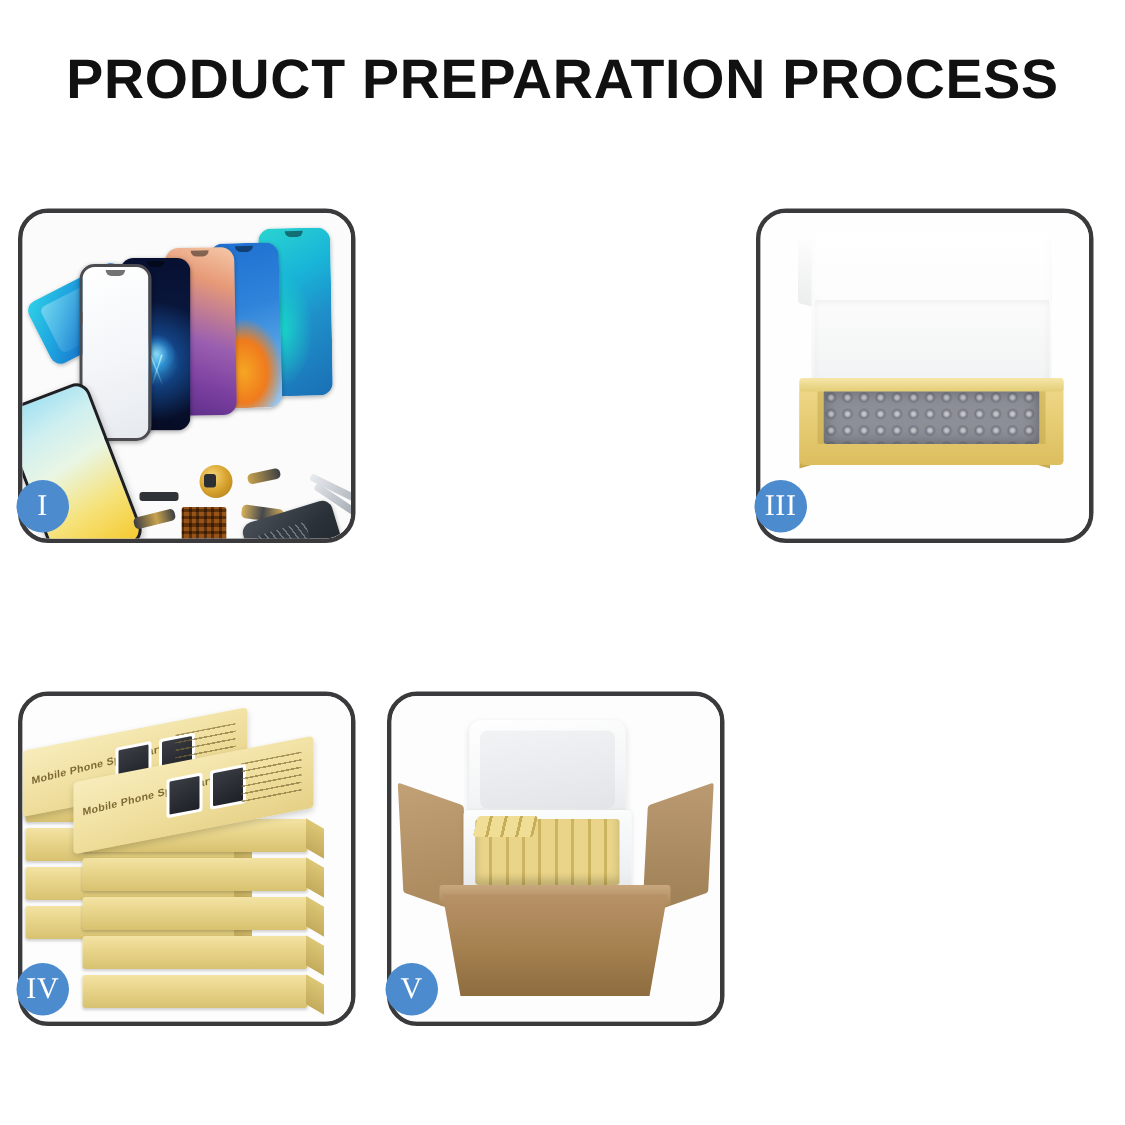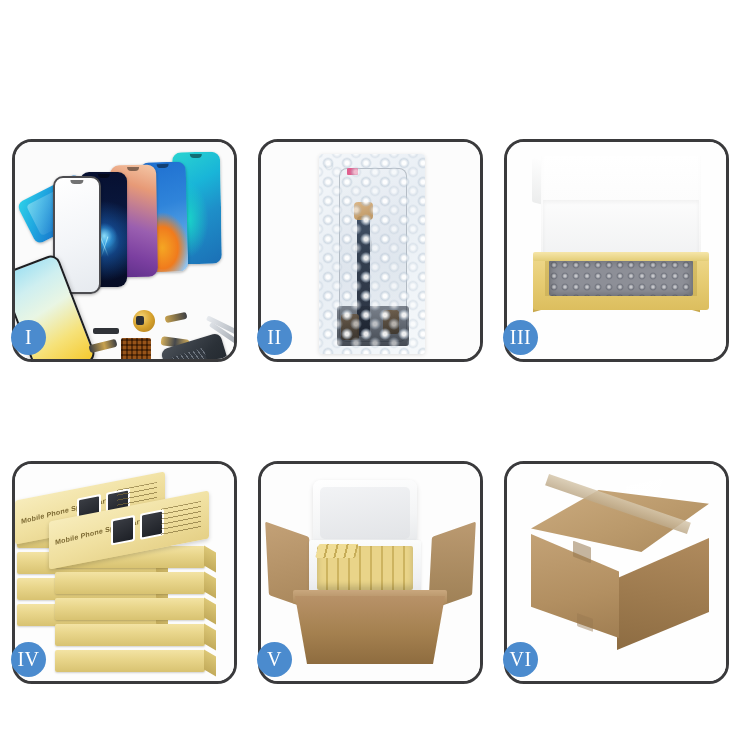--- a/index.html
+++ b/index.html
@@ -632,20 +632,21 @@
     left: 120px; top: 14px; width: 78px; height: 30px;
     background: linear-gradient(120deg, rgba(255,255,255,.85), rgba(255,255,255,0));
     transform: rotate(-12deg);
     border-radius: 4px;
   }
 </style>
 </head>
 <body>
 
 <div id="header">
+  <h1 id="page-title">PRODUCT PREPARATION PROCESS</h1>
 </div>
 
 <div id="panel-grid">
 
   <div class="panel r0 c0">
     <div class="panel-inner">
       <div class="photo p1-bg">
         <div class="blue-part"></div>
         <div class="dark-chip"></div>
         <div class="phone-fan">
@@ -667,38 +668,20 @@
 
         <div class="backplate"></div>
         <div class="tweezer"></div>
         <div class="tweezer2"></div>
 
       </div>
     </div>
     <div class="badge">I</div>
   </div>
 
-  <div class="panel r0 c1">
-    <div class="panel-inner">
-      <div class="photo p2-bg">
-        <div class="bubble-bag">
-          <div class="screen-in-bag"></div>
-          <div class="pink-tag"></div>
-          <div class="ic-chip"></div>
-          <div class="flex-cable"></div>
-          <div class="conn-l"></div>
-          <div class="conn-r"></div>
-          <div class="bottom-band"></div>
-          <div class="bubbles"></div>
-          <div class="bubbles b2"></div>
-        </div>
-      </div>
-    </div>
-    <div class="badge">II</div>
-  </div>
 
   <div class="panel r0 c2">
     <div class="panel-inner">
       <div class="photo p3-bg">
         <div class="lid-flapL"></div>
         <div class="lid-flapR"></div>
         <div class="lid-back"></div>
         <div class="foam-front"></div>
         <div class="kraft-edgeL"></div>
         <div class="kraft-edgeR"></div>
@@ -782,28 +765,14 @@
         <div class="foam-box"></div>
         <div class="inner-boxes"></div>
         <div class="inner-boxes2"></div>
         <div class="carton-frontlip"></div>
         <div class="carton-body"></div>
       </div>
     </div>
     <div class="badge">V</div>
   </div>
 
-  <div class="panel r1 c2">
-    <div class="panel-inner">
-      <div class="photo p6-bg">
-        <div class="ct-sheen"></div>
-        <div class="ct-top"></div>
-        <div class="tape"></div>
-        <div class="ct-side"></div>
-        <div class="ct-front"></div>
-        <div class="tape-tab1"></div>
-        <div class="tape-tab2"></div>
-      </div>
-    </div>
-    <div class="badge">VI</div>
-  </div>
 
 </div>
 
 </body></html>

